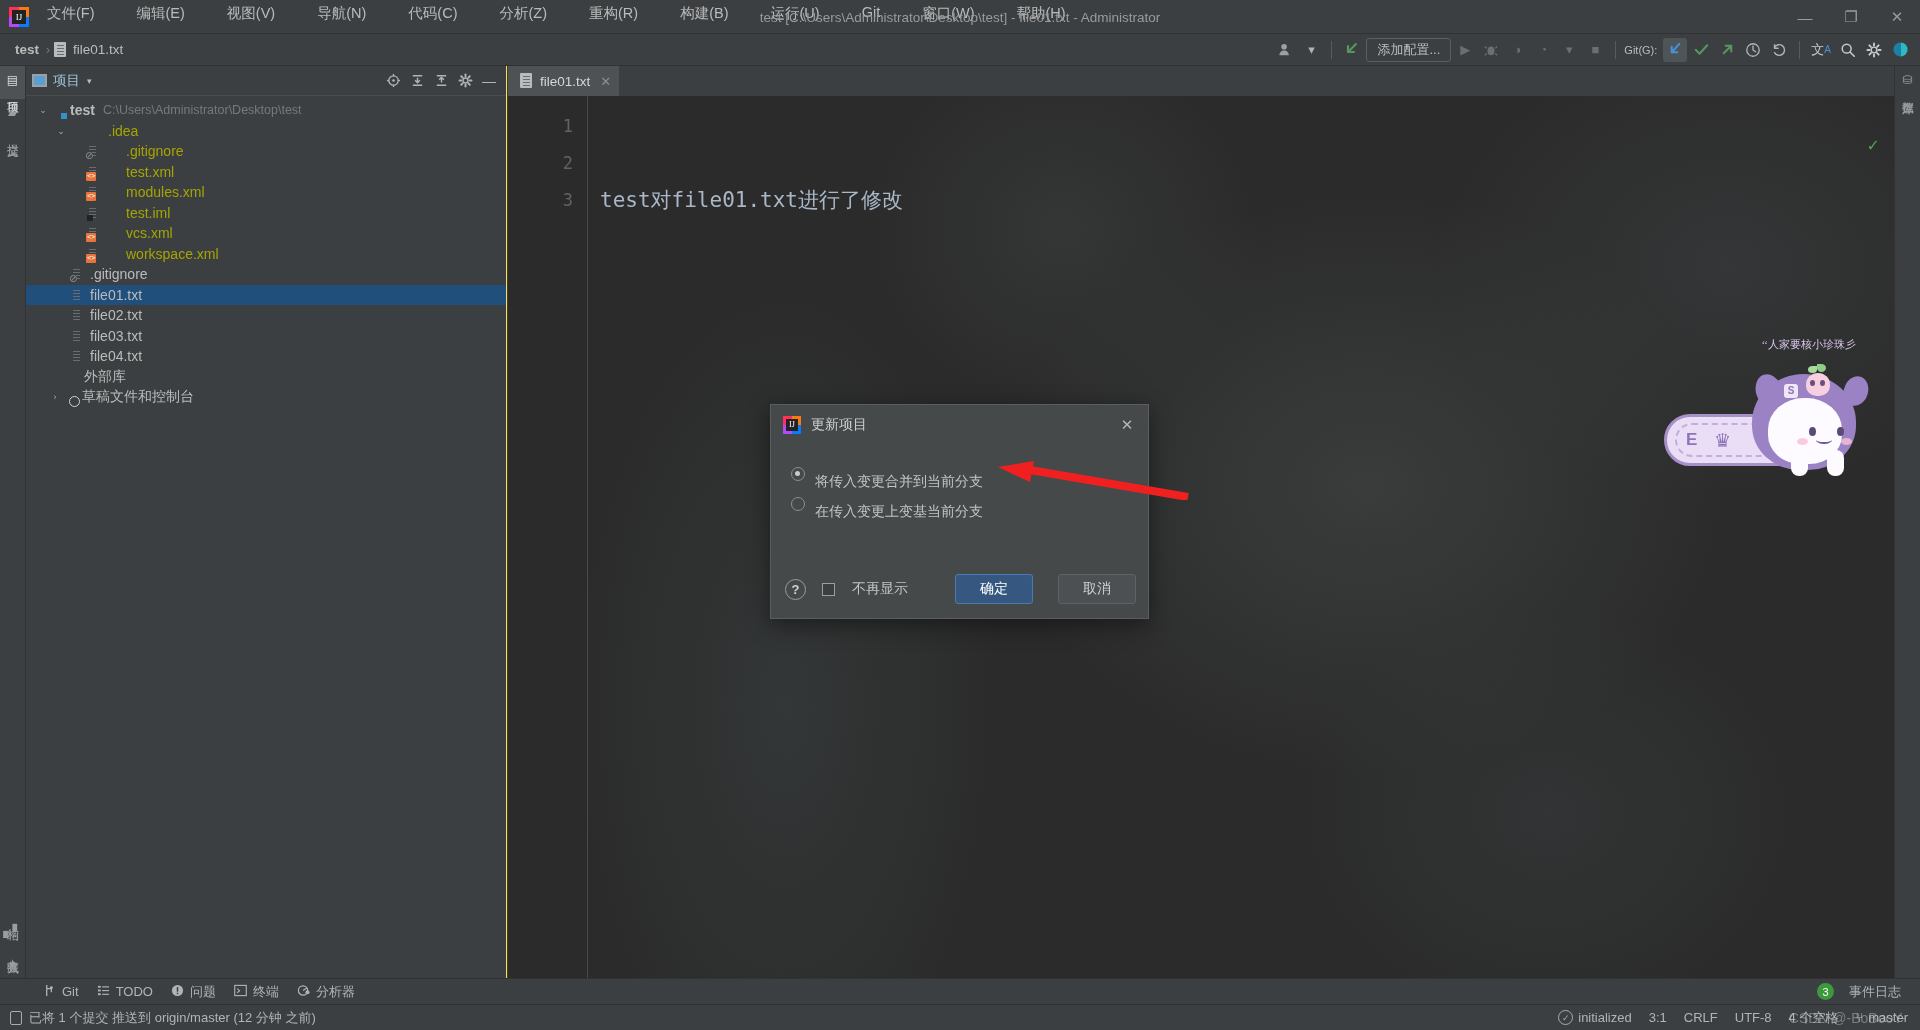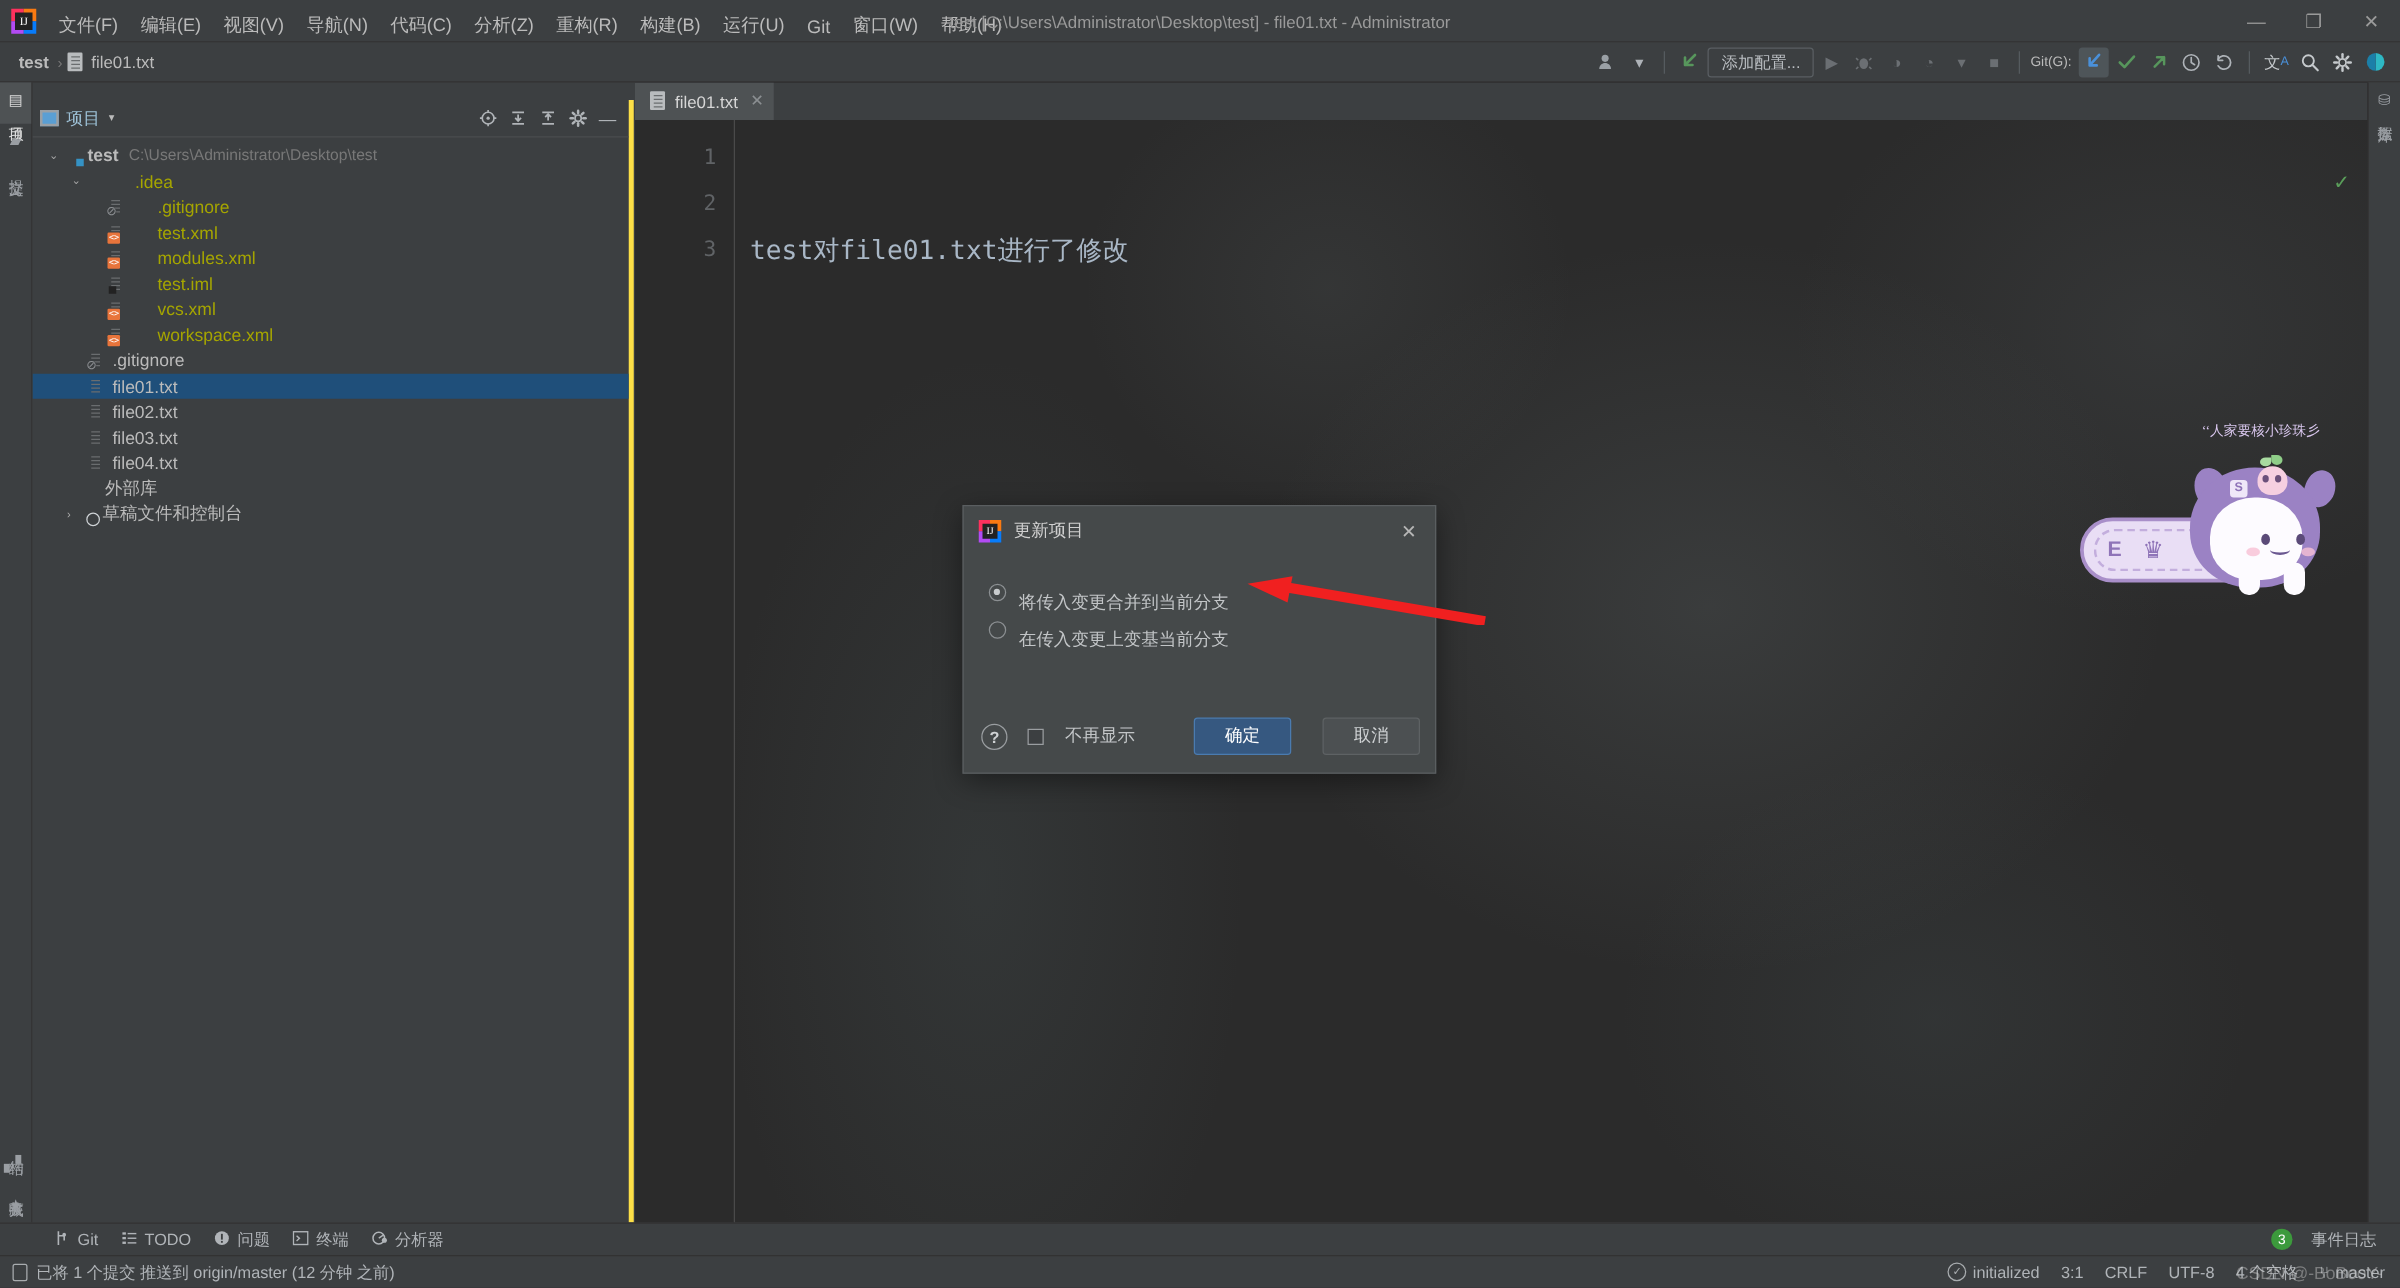--- a/index.html
+++ b/index.html
@@ -23,21 +23,21 @@
     width: 22px; height: 22px; margin-left: 8px; margin-right: 8px;
     position: relative; flex: none;
   }
   .ij-logo .q1 { position:absolute; left:1px; top:1px; width:10px; height:10px; background:#fe315d; }
   .ij-logo .q2 { position:absolute; left:11px; top:1px; width:10px; height:10px; background:#f97a12; }
   .ij-logo .q3 { position:absolute; left:1px; top:11px; width:10px; height:10px; background:#b24bf3; }
   .ij-logo .q4 { position:absolute; left:11px; top:11px; width:10px; height:10px; background:#087cfa; }
   .ij-logo .inner { position:absolute; left:4px; top:4px; width:14px; height:14px; background:#222; color:#fff;
      font-size:9px; line-height:14px; text-align:center; font-family:"Liberation Serif",serif;}
 
-  .menubar { display: flex; align-items: flex-end; height: 34px; }
+  .menubar { display: flex; align-items: flex-start; height: 34px; gap: 24px; }
   .menu-item {
     font-size: 14.5px; color: #bbbbbb; padding: 4px 9px; cursor: default;
     white-space: nowrap;
   }
 
   .win-title {
     position: absolute; left: 0; right: 0; top: 0; height: 34px;
     display: flex; align-items: center; justify-content: center;
     font-size: 13.5px; color: #9a9a9a; pointer-events: none;
   }
@@ -87,22 +87,22 @@
   .stripe-btn {
     writing-mode: vertical-rl; font-size: 12px; color: #9a9ea3;
     padding: 7px 4px; display: flex; align-items: center; gap: 5px; white-space: nowrap;
   }
   .stripe-btn.sel { background: #4e5254; color: #dcdcdc; }
   .stripe-icon { writing-mode: horizontal-tb; font-size: 12px; }
   .stripe-spacer { flex: 1 1 auto; }
 
   
   .project-panel {
-    position: absolute; left: 26px; top: 80px; width: 481px; bottom: 52px;
-    background: #3c3f41; border-right: 4px solid #fde047; overflow: hidden;
+    position: absolute; left: 26px; top: 66px; width: 481px; bottom: 52px;
+    background: #3c3f41; border-right: 1px solid #fde047; overflow: hidden;
   }
   .panel-header {
     height: 30px; display: flex; align-items: center; padding: 0 6px;
     border-bottom: 1px solid #4a4d4f;
   }
   .panel-title { font-size: 13.5px; color: #9ec2d8; margin-left: 6px; }
   .panel-caret { color: #bbb; font-size: 9px; margin-left: 7px; }
   .panel-icons { margin-left: auto; display: flex; align-items: center; gap: 2px; }
   .pi { width: 22px; height: 22px; display:flex; align-items:center; justify-content:center;
         color:#b0b4b8; font-size: 14px; border-radius:3px; }

